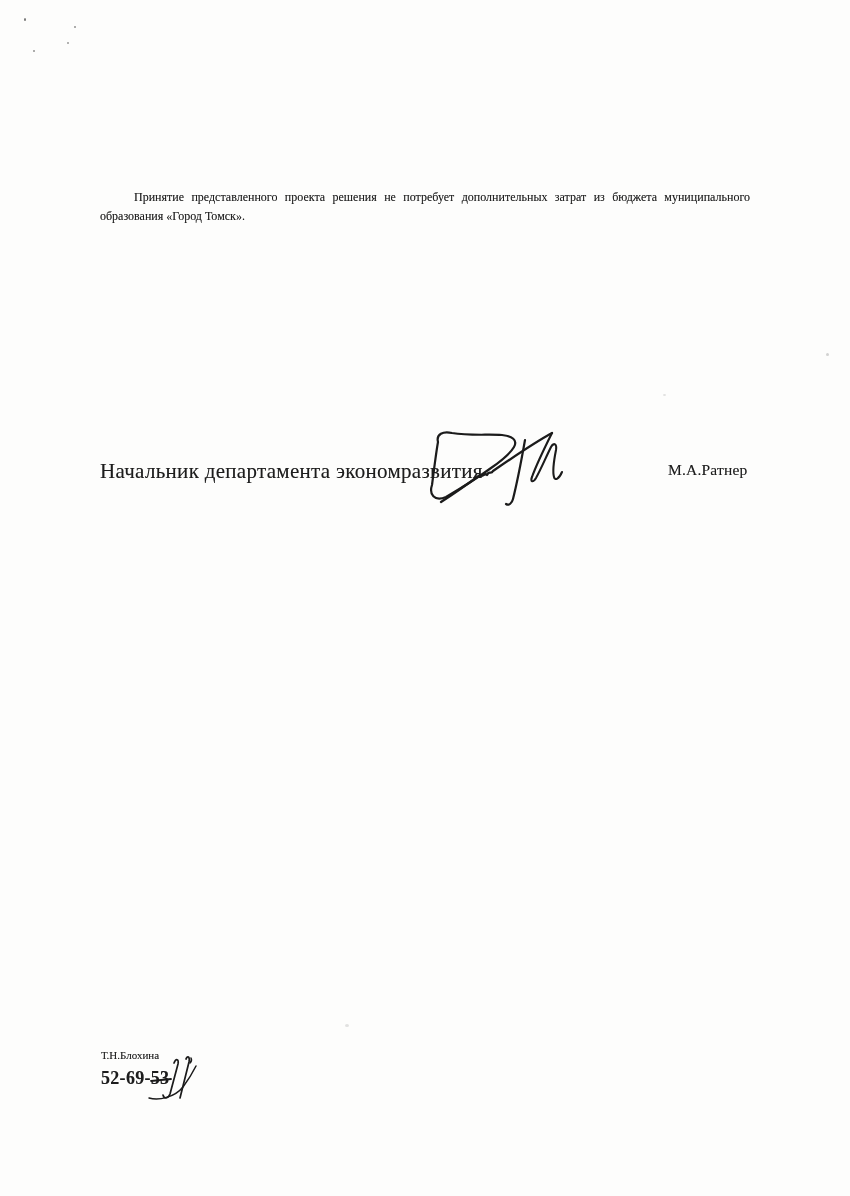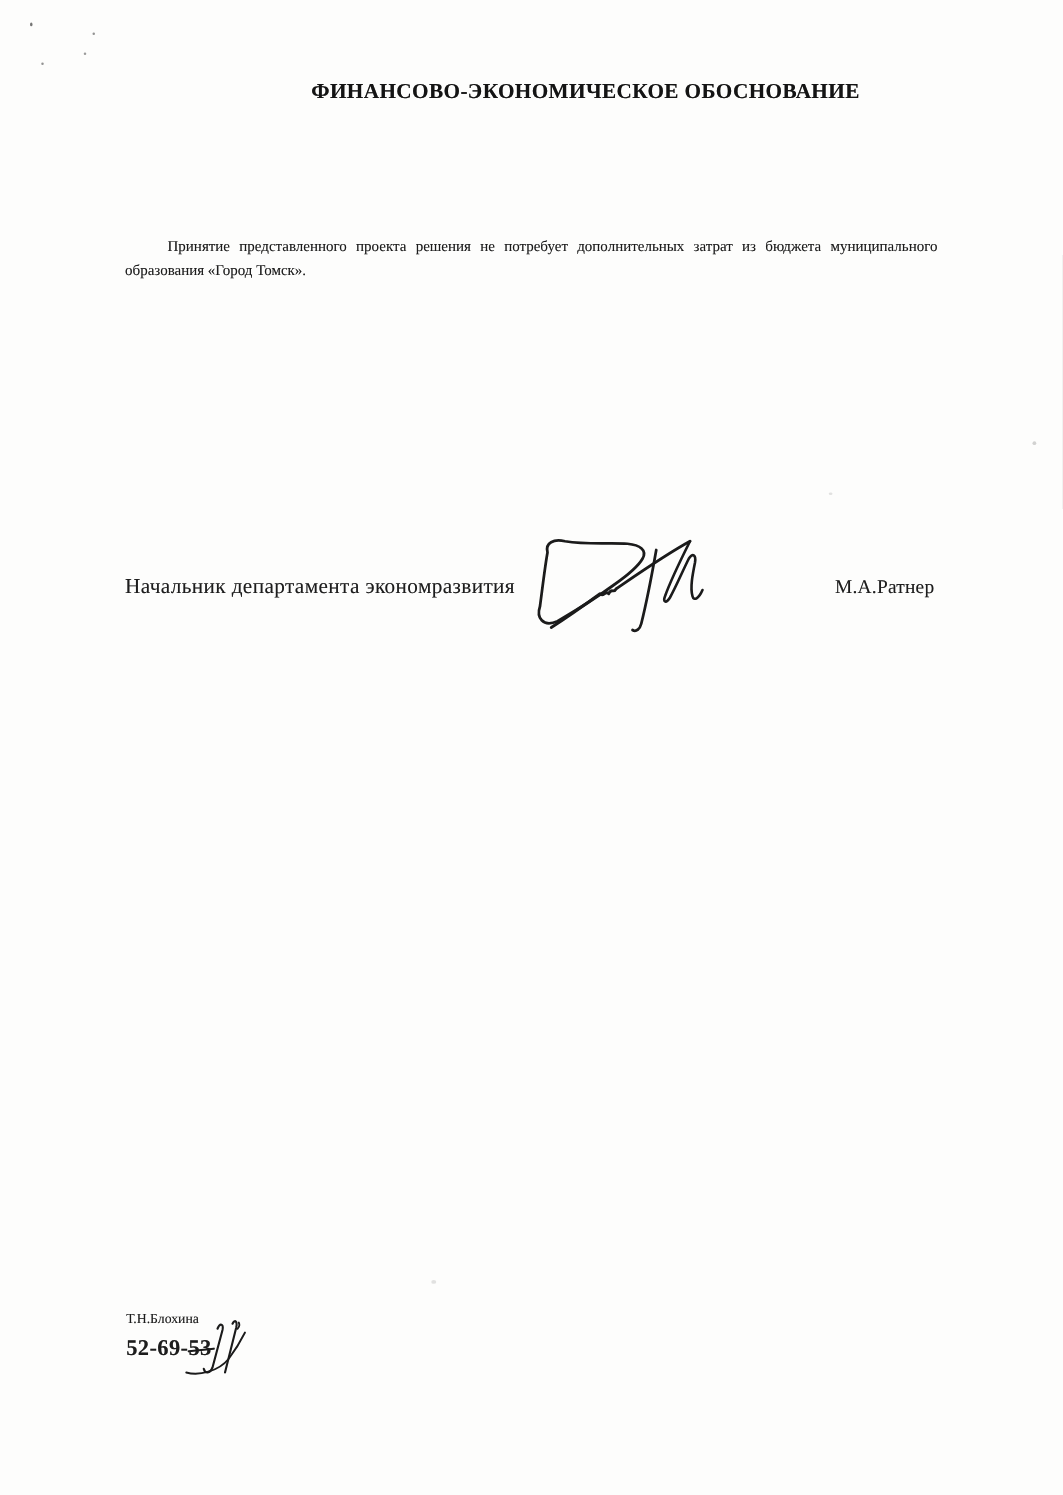--- a/index.html
+++ b/index.html
@@ -26,21 +26,21 @@
   }
   .sub1{left:137px;top:90px;font-size:15.5px;text-shadow:0 0 0.4px rgba(30,30,30,0.4);}
   .sub2{left:242px;top:109px;font-size:15.5px;text-shadow:0 0 0.4px rgba(30,30,30,0.4);}
   .body-par{
     position:absolute;left:100px;top:188px;width:650px;
     font-size:12px;line-height:18.5px;
     text-align:justify;text-indent:34px;
     text-shadow:0 0 0.4px rgba(30,30,30,0.4);
     white-space:normal;
   }
-  .sig-label{left:100px;top:459px;font-size:17px;letter-spacing:0.3px;text-shadow:0 0 0.4px rgba(30,30,30,0.4);}
+  .sig-label{left:100px;top:459px;font-size:21px;letter-spacing:0.3px;text-shadow:0 0 0.4px rgba(30,30,30,0.4);}
   .sig-name{left:668px;top:461px;font-size:15.5px;letter-spacing:0.2px;text-shadow:0 0 0.4px rgba(30,30,30,0.4);}
   .sig-svg{position:absolute;left:425px;top:427px;}
   .exec-name{left:101px;top:1049px;font-size:11px;text-shadow:0 0 0.4px rgba(30,30,30,0.4);}
   .exec-phone{left:101px;top:1068px;font-size:18px;letter-spacing:0.3px;text-shadow:0 0 0.4px rgba(30,30,30,0.4);font-weight:bold;}
   .exec-sig-svg{position:absolute;left:145px;top:1054px;}
   .speck{position:absolute;border-radius:50%;background:#3a3a3a;}
   svg path{fill:none;stroke:#1b1b1b;stroke-linecap:round;stroke-linejoin:round;}
 </style>
 </head>
 <body>
@@ -48,21 +48,20 @@
 <div class="page">
 
   <i class="speck" style="left:24px;top:18px;width:2px;height:3px;opacity:.7"></i>
   <i class="speck" style="left:74px;top:26px;width:2px;height:2px;opacity:.55"></i>
   <i class="speck" style="left:67px;top:42px;width:2px;height:2px;opacity:.5"></i>
   <i class="speck" style="left:33px;top:50px;width:2px;height:2px;opacity:.55"></i>
   <i class="speck" style="left:826px;top:353px;width:3px;height:3px;opacity:.22"></i>
   <i class="speck" style="left:663px;top:394px;width:3px;height:2px;opacity:.14"></i>
   <i class="speck" style="left:345px;top:1024px;width:4px;height:3px;opacity:.14"></i>
 
-  <div class="abs doc-title">ФИНАНСОВО-ЭКОНОМИЧЕСКОЕ ОБОСНОВАНИЕ</div>
 
   <div class="body-par">Принятие представленного проекта решения не потребует дополнительных затрат из бюджета муниципального образования «Город Томск».</div>
 
   <div class="abs sig-label">Начальник департамента экономразвития</div>
 
   <svg class="sig-svg" width="145" height="82" viewBox="0 0 145 82">
     <path d="M 21,70 C 9,75 4,67 7,58 C 9,43 11,26 13,15 C 11,7 18,4 27,6 C 45,9 63,7 77,8 C 87,9 93,13 89,20 C 85,27 76,34 66,41 C 51,52 33,63 21,70 Z" stroke-width="2.2"></path>
     <path d="M 16,75 C 30,66 44,56 55,48 C 58,51 59,45 62,48 C 64,43 66,48 68,44 C 87,31 107,17 127,6" stroke-width="2.3"></path>
     <path d="M 100,13 C 97,30 93,52 88,72 C 87,76 84,79 81,77" stroke-width="2.2"></path>
     <path d="M 127,6 C 120,20 112,36 107,50 C 105,55 108,56 111,51 C 116,42 121,30 126,20 C 129,15 132,17 131,23 C 129,33 127,43 129,50 C 130,54 134,52 137,45" stroke-width="2.1"></path>

